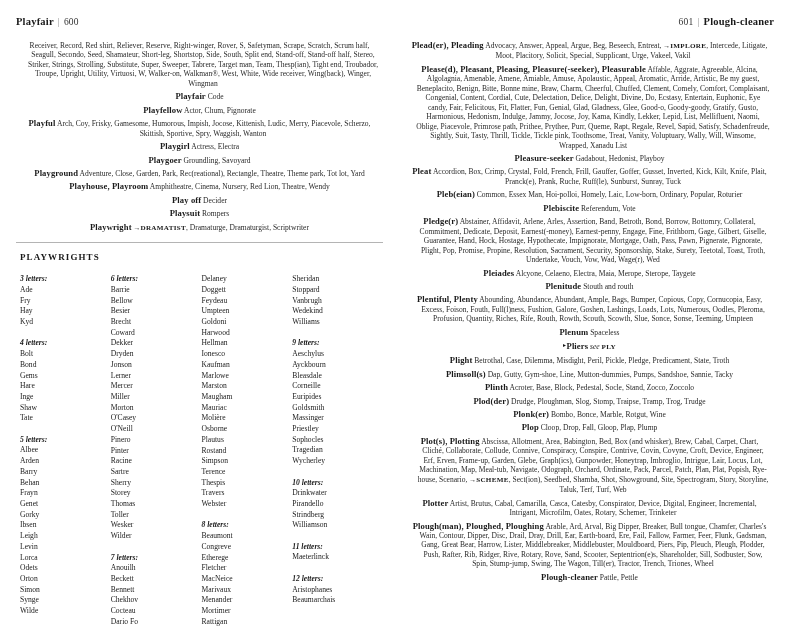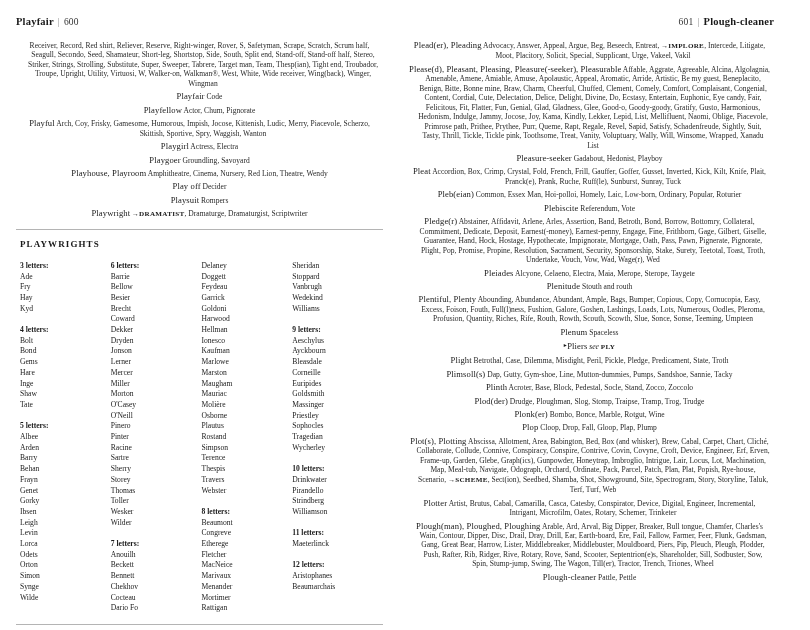--- a/index.html
+++ b/index.html
@@ -59,21 +59,21 @@
     font-size: 7.55px;
     line-height: 9.45px;
   }
   .entry {
     text-indent: -7px;
     padding-left: 7px;
     margin: 4px;
     text-align: center;
   }
   .hw {
-    font-weight: normal;
+    font-weight: bold;
     font-size: 8.6px;
     letter-spacing: .1px;
   }
   .senses {
     color: #2a2a2a;
   }
   .xref {
     font-variant: small-caps;
     font-weight: bold;
     font-size: 7.1px;
@@ -102,20 +102,21 @@
   }
   .panel-cols {
     display: flex;
     font-size: 7.6px;
     line-height: 10.7px;
     padding-left: 4px;
   }
   .panel-col { width: 25%; }
   .grp-head {
     font-weight: bold;
+    font-style: italic;
     font-size: 7.6px;
   }
   .spacer { height: 10.7px; }
 
   
   .tail {
     margin-top: 10px;
     font-size: 7.55px;
     line-height: 9.45px;
   }
@@ -134,20 +135,21 @@
     <div class="entries">
       <p class="entry">
         <span class="senses">Receiver, Record, Red shirt, Reliever, Reserve, Right-winger, Rover, S, Safetyman, Scrape, Scratch, Scrum half, Seagull, Secondo, Seed, Shamateur, Short-leg, Shortstop, Side, South, Split end, Stand-off, Stand-off half, Stereo, Striker, Strings, Strolling, Substitute, Super, Sweeper, Tabrere, Target man, Team, Thesp(ian), Tight end, Troubador, Troupe, Upright, Utility, Virtuosi, W, Walker-on, Walkman®, West, White, Wide receiver, Wing(back), Winger, Wingman</span>
       </p>
       <div id="left-entries">
           <p class="entry"><span class="hw">Playfair</span> <span class="senses">Code</span></p>
           <p class="entry"><span class="hw">Playfellow</span> <span class="senses">Actor, Chum, Pignorate</span></p>
           <p class="entry"><span class="hw">Playful</span> <span class="senses">Arch, Coy, Frisky, Gamesome, Humorous, Impish, Jocose, Kittenish, Ludic, Merry, Piacevole, Scherzo, Skittish, Sportive, Spry, Waggish, Wanton</span></p>
           <p class="entry"><span class="hw">Playgirl</span> <span class="senses">Actress, Electra</span></p>
           <p class="entry"><span class="hw">Playgoer</span> <span class="senses">Groundling, Savoyard</span></p>
+          <p class="entry"><span class="hw">Playground</span> <span class="senses">Adventure, Close, Garden, Park, Rec(reational), Rectangle, Theatre, Theme park, Tot lot, Yard</span></p>
           <p class="entry"><span class="hw">Playhouse, Playroom</span> <span class="senses">Amphitheatre, Cinema, Nursery, Red Lion, Theatre, Wendy</span></p>
           <p class="entry"><span class="hw">Play off</span> <span class="senses">Decider</span></p>
           <p class="entry"><span class="hw">Playsuit</span> <span class="senses">Rompers</span></p>
           <p class="entry"><span class="hw">Playwright</span> <span class="xref-arrow">→</span><span class="xref">DRAMATIST</span><span class="senses">, Dramaturge, Dramaturgist, Scriptwriter</span></p>
         </div>
     </div>
 
     <div class="panel">
       <div class="panel-title">PLAYWRIGHTS</div>
       <div class="panel-cols" id="panel-cols">
@@ -217,21 +219,21 @@
             <div>Beckett</div>
             <div>Bennett</div>
             <div>Chekhov</div>
             <div>Cocteau</div>
             <div>Dario Fo</div>
           </div>
           <div class="panel-col">
             <div>Delaney</div>
             <div>Doggett</div>
             <div>Feydeau</div>
-            <div>Garrick</div>
+            <div>Umpteen</div>
             <div>Goldoni</div>
             <div>Harwood</div>
             <div>Hellman</div>
             <div>Ionesco</div>
             <div>Kaufman</div>
             <div>Marlowe</div>
             <div>Marston</div>
             <div>Maugham</div>
             <div>Mauriac</div>
             <div>Molière</div>

